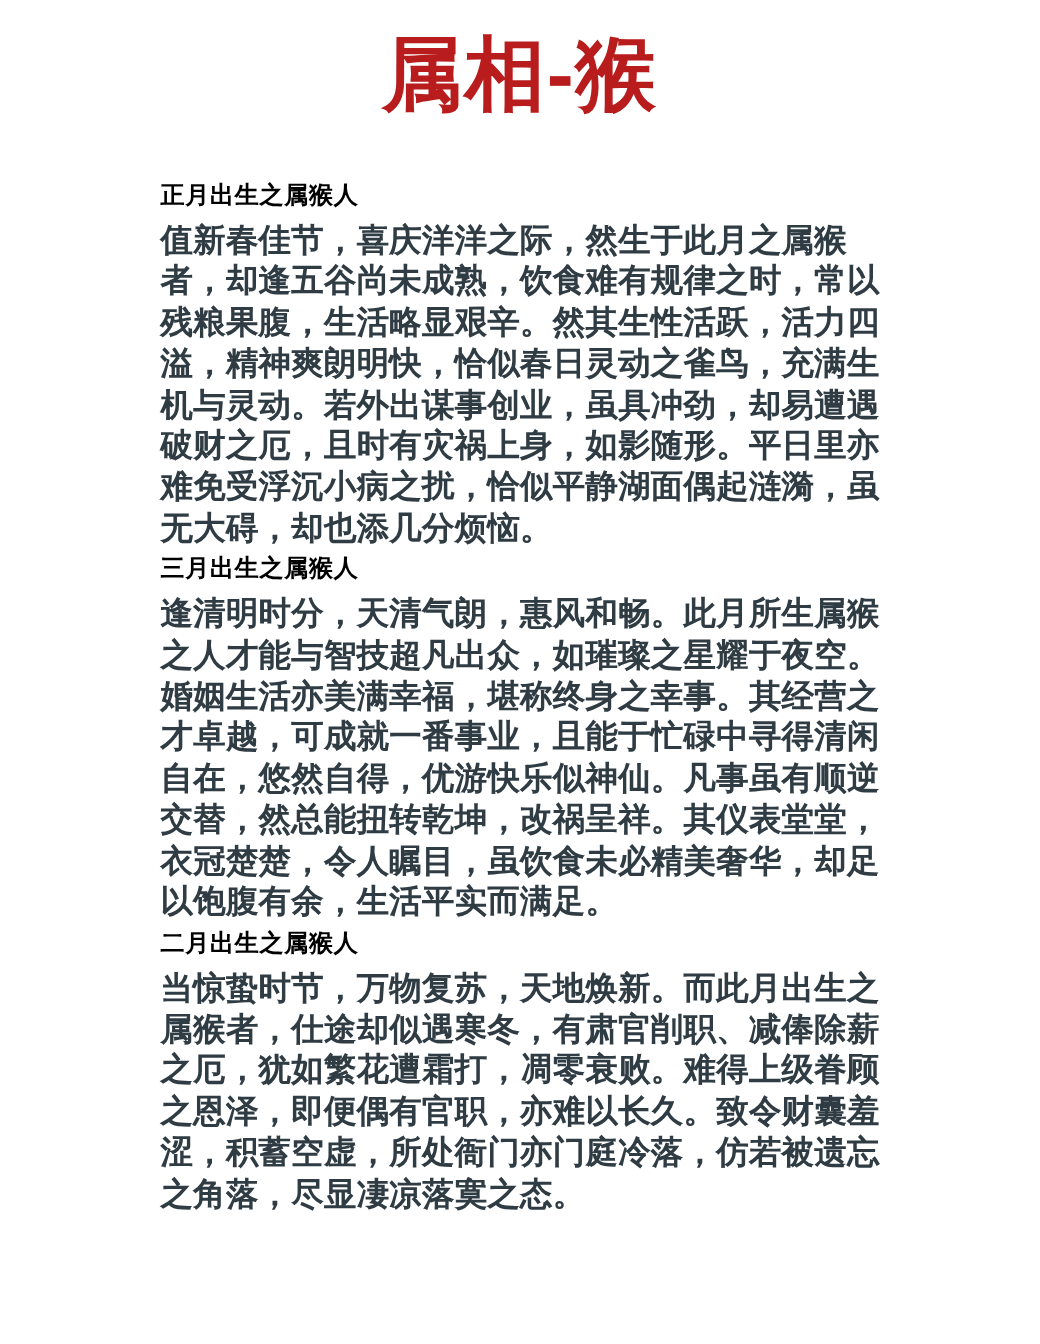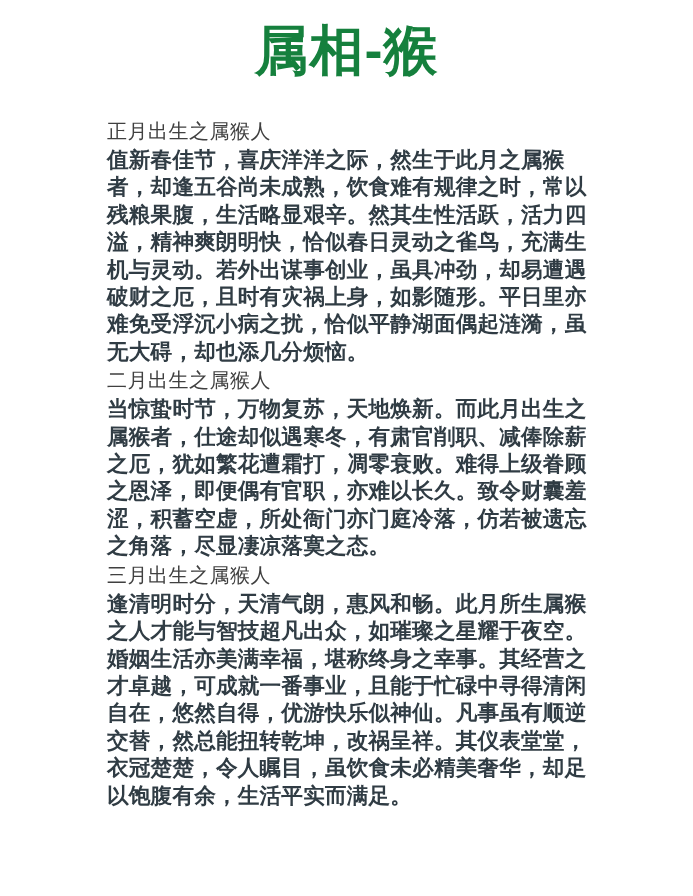--- a/index.html
+++ b/index.html
@@ -15,36 +15,36 @@
     background: #ffffff;
     overflow: hidden;
   }
   .title {
     margin: 0;
     padding-top: 18px;
     text-align: center;
     font-size: 54px;
     line-height: 64px;
     font-weight: 900;
-    color: #15803d;
+    color: #b91c1c;
     letter-spacing: 1px;
   }
   .content {
     position: absolute;
     left: 107px;
     top: 116px;
     width: 488px;
   }
   .section { margin: 0; }
   .sec-heading {
     margin: 0;
-    font-size: 20px;
+    font-size: 16px;
     line-height: 30px;
-    font-weight: 400;
-    color: #404040;
+    font-weight: 700;
+    color: #000000;
     letter-spacing: 0.5px;
   }
   .sec-body {
     margin: 0;
     font-size: 21.6px;
     line-height: 27.4px;
     font-weight: 700;
     color: #303c44;
     text-align: left;
     word-break: break-all;
@@ -59,23 +59,23 @@
   <h1 class="title">属相-猴</h1>
 
   <div class="content">
 
     <section class="section">
       <h2 class="sec-heading">正月出生之属猴人</h2>
       <p class="sec-body">值新春佳节，喜庆洋洋之际，然生于此月之属猴者，却逢五谷尚未成熟，饮食难有规律之时，常以残粮果腹，生活略显艰辛。然其生性活跃，活力四溢，精神爽朗明快，恰似春日灵动之雀鸟，充满生机与灵动。若外出谋事创业，虽具冲劲，却易遭遇破财之厄，且时有灾祸上身，如影随形。平日里亦难免受浮沉小病之扰，恰似平静湖面偶起涟漪，虽无大碍，却也添几分烦恼。</p>
     </section>
 
     <section class="section">
-      <h2 class="sec-heading">二月出生之属猴人</h2>
-      <p class="sec-body">当惊蛰时节，万物复苏，天地焕新。而此月出生之属猴者，仕途却似遇寒冬，有肃官削职、减俸除薪之厄，犹如繁花遭霜打，凋零衰败。难得上级眷顾之恩泽，即便偶有官职，亦难以长久。致令财囊羞涩，积蓄空虚，所处衙门亦门庭冷落，仿若被遗忘之角落，尽显凄凉落寞之态。</p>
+      <h2 class="sec-heading">三月出生之属猴人</h2>
+      <p class="sec-body">逢清明时分，天清气朗，惠风和畅。此月所生属猴之人才能与智技超凡出众，如璀璨之星耀于夜空。婚姻生活亦美满幸福，堪称终身之幸事。其经营之才卓越，可成就一番事业，且能于忙碌中寻得清闲自在，悠然自得，优游快乐似神仙。凡事虽有顺逆交替，然总能扭转乾坤，改祸呈祥。其仪表堂堂，衣冠楚楚，令人瞩目，虽饮食未必精美奢华，却足以饱腹有余，生活平实而满足。</p>
     </section>
 
     <section class="section">
-      <h2 class="sec-heading">三月出生之属猴人</h2>
-      <p class="sec-body">逢清明时分，天清气朗，惠风和畅。此月所生属猴之人才能与智技超凡出众，如璀璨之星耀于夜空。婚姻生活亦美满幸福，堪称终身之幸事。其经营之才卓越，可成就一番事业，且能于忙碌中寻得清闲自在，悠然自得，优游快乐似神仙。凡事虽有顺逆交替，然总能扭转乾坤，改祸呈祥。其仪表堂堂，衣冠楚楚，令人瞩目，虽饮食未必精美奢华，却足以饱腹有余，生活平实而满足。</p>
+      <h2 class="sec-heading">二月出生之属猴人</h2>
+      <p class="sec-body">当惊蛰时节，万物复苏，天地焕新。而此月出生之属猴者，仕途却似遇寒冬，有肃官削职、减俸除薪之厄，犹如繁花遭霜打，凋零衰败。难得上级眷顾之恩泽，即便偶有官职，亦难以长久。致令财囊羞涩，积蓄空虚，所处衙门亦门庭冷落，仿若被遗忘之角落，尽显凄凉落寞之态。</p>
     </section>
 
   </div>
 </div>
 
 </body></html>

